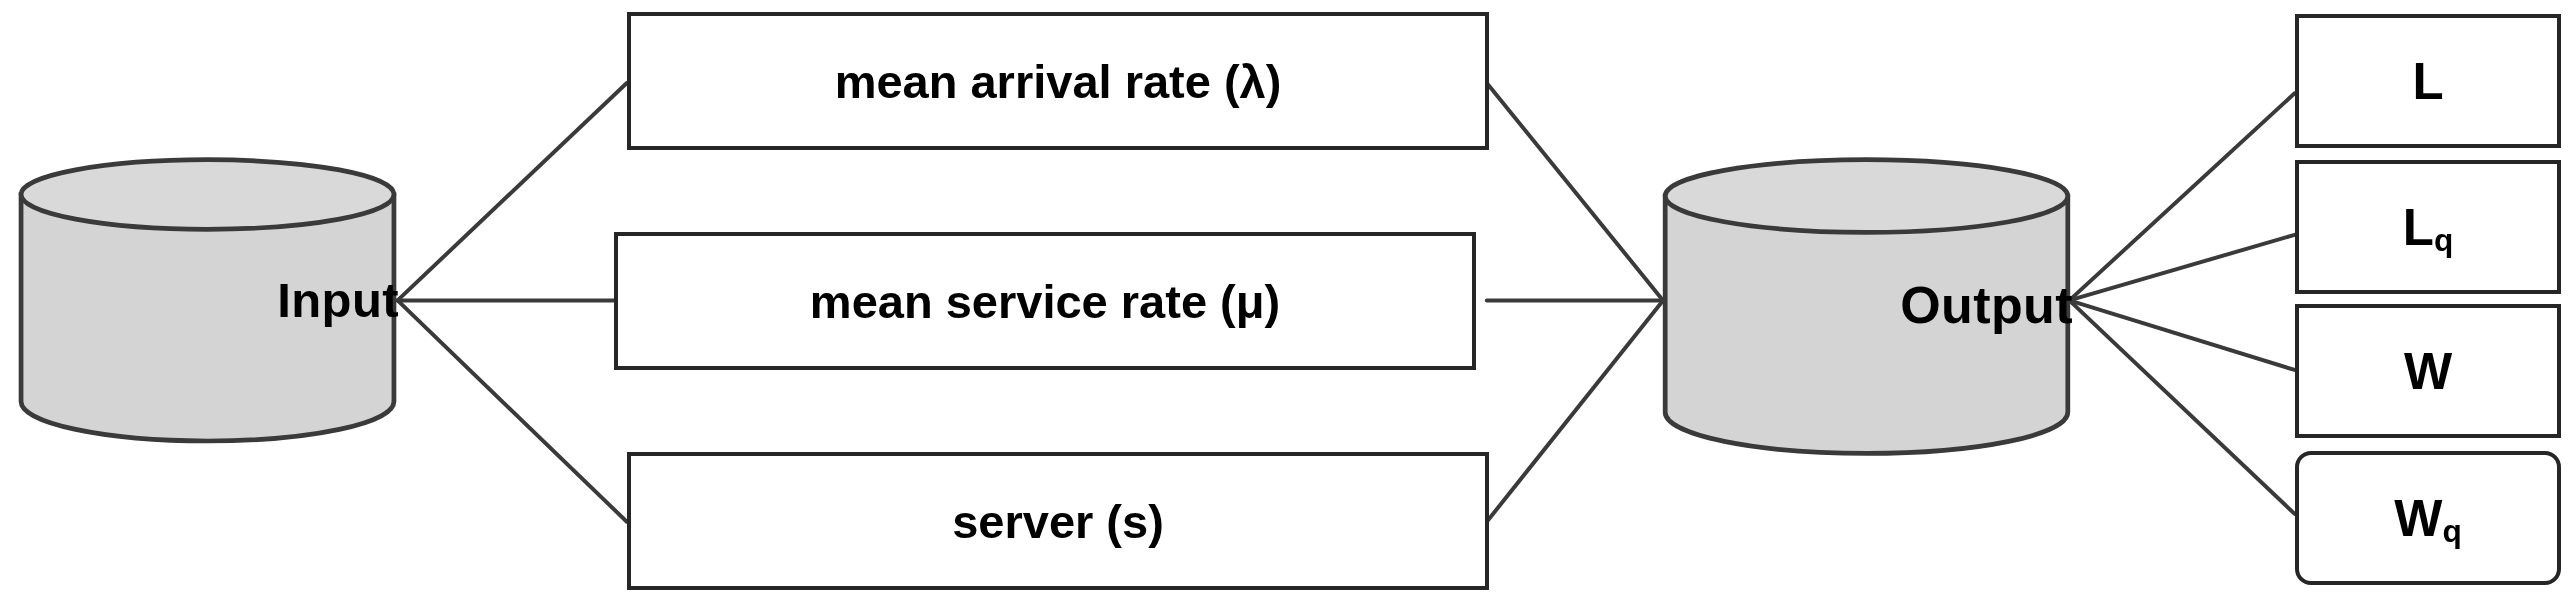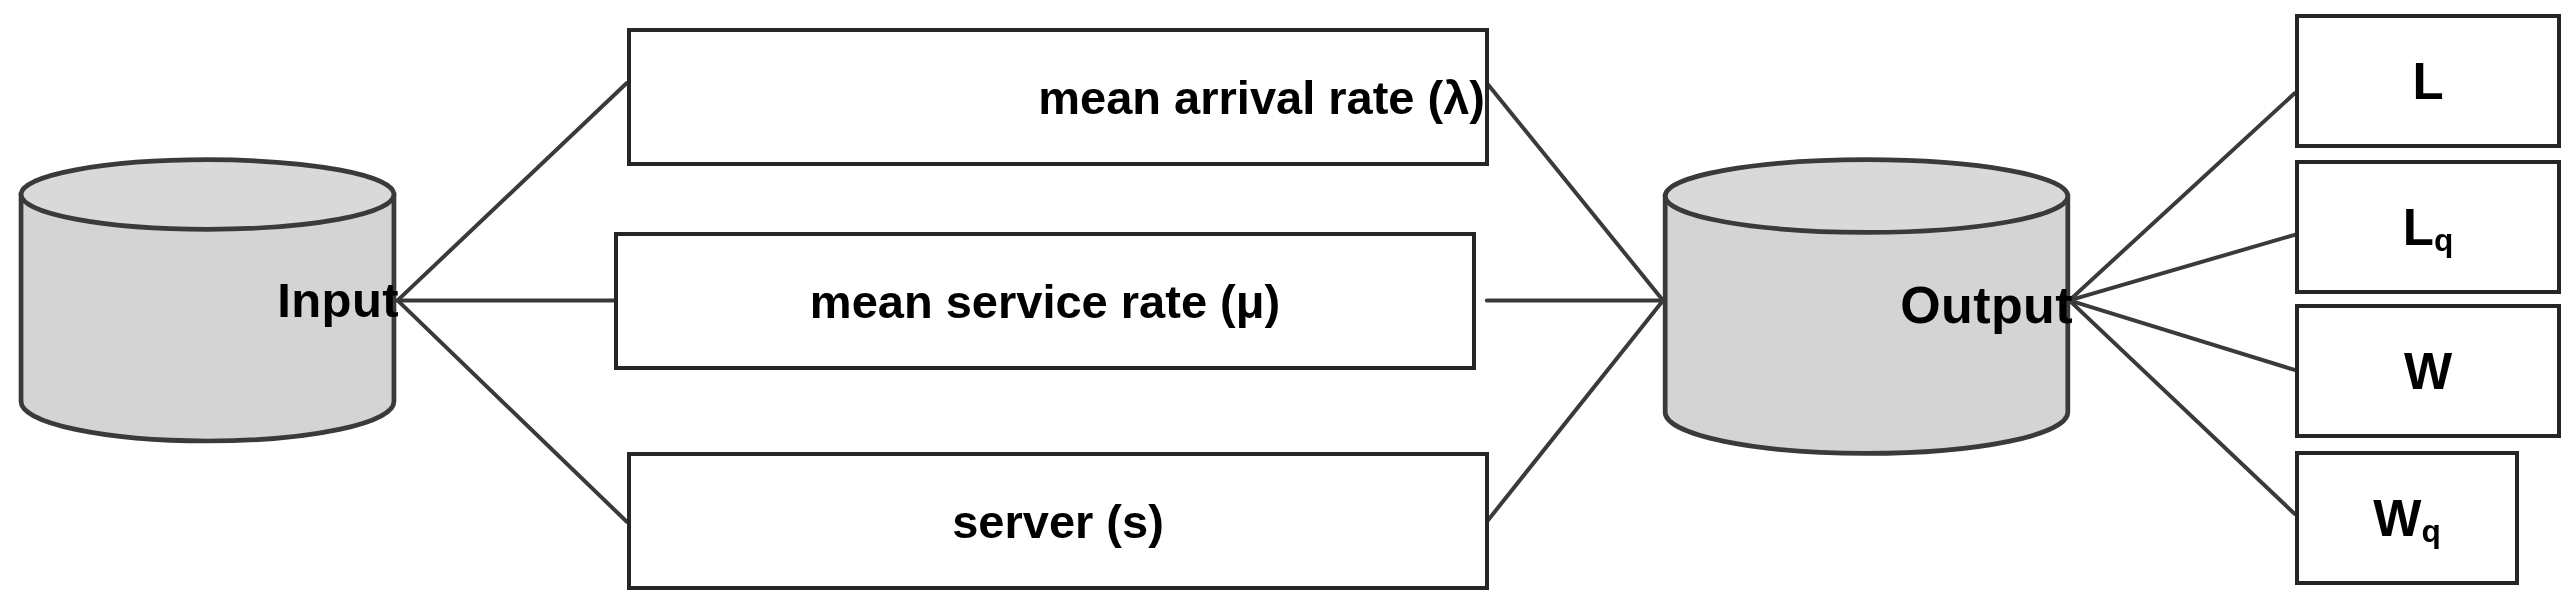--- a/index.html
+++ b/index.html
@@ -117,21 +117,21 @@
   <div class="cyl" style="left:16px; top:155px; width:383px; height:286px;">
     <svg viewBox="0 0 484 362" width="383" height="286" xmlns="http://www.w3.org/2000/svg">
 
       <path d="M 6 50 L 6 312 A 236 50 0 0 0 478 312 L 478 50 Z" fill="#d4d4d4" stroke="#3a3a3a" stroke-width="6"></path>
 
       <ellipse cx="242" cy="50" rx="236" ry="44" fill="#d9d9d9" stroke="#3a3a3a" stroke-width="6"></ellipse>
     </svg>
     <div class="cyl-label" style="top:117px; font-size:49px;">Input</div>
   </div>
 
-  <div class="pbox" style="left:627px; top:28px; width:862px; height:138px;justify-content:flex-end;">
+  <div class="pbox" style="left:627px; top:12px; width:862px; height:138px;">
     <span class="pbox-label">mean arrival rate (λ)</span>
   </div>
 
   <div class="pbox" style="left:614px; top:232px; width:862px; height:138px;">
     <span class="pbox-label">mean service rate (μ)</span>
   </div>
 
   <div class="pbox" style="left:627px; top:452px; width:862px; height:138px;">
     <span class="pbox-label">server (s)</span>
   </div>
@@ -155,20 +155,20 @@
       <span>L</span><sub>q</sub>
     </span>
   </div>
 
   <div class="rbox" style="left:2295px; top:304px; width:266px; height:134px;">
     <span class="rbox-label">
       <span>W</span>
     </span>
   </div>
 
-  <div class="rbox" style="left:2295px; top:451px; width:224px; height:134px;">
+  <div class="rbox" style="left:2295px; top:451px; width:266px; height:134px;border-radius:16px;">
     <span class="rbox-label">
       <span>W</span><sub>q</sub>
     </span>
   </div>
 
 </div>
 
 
 </body></html>

